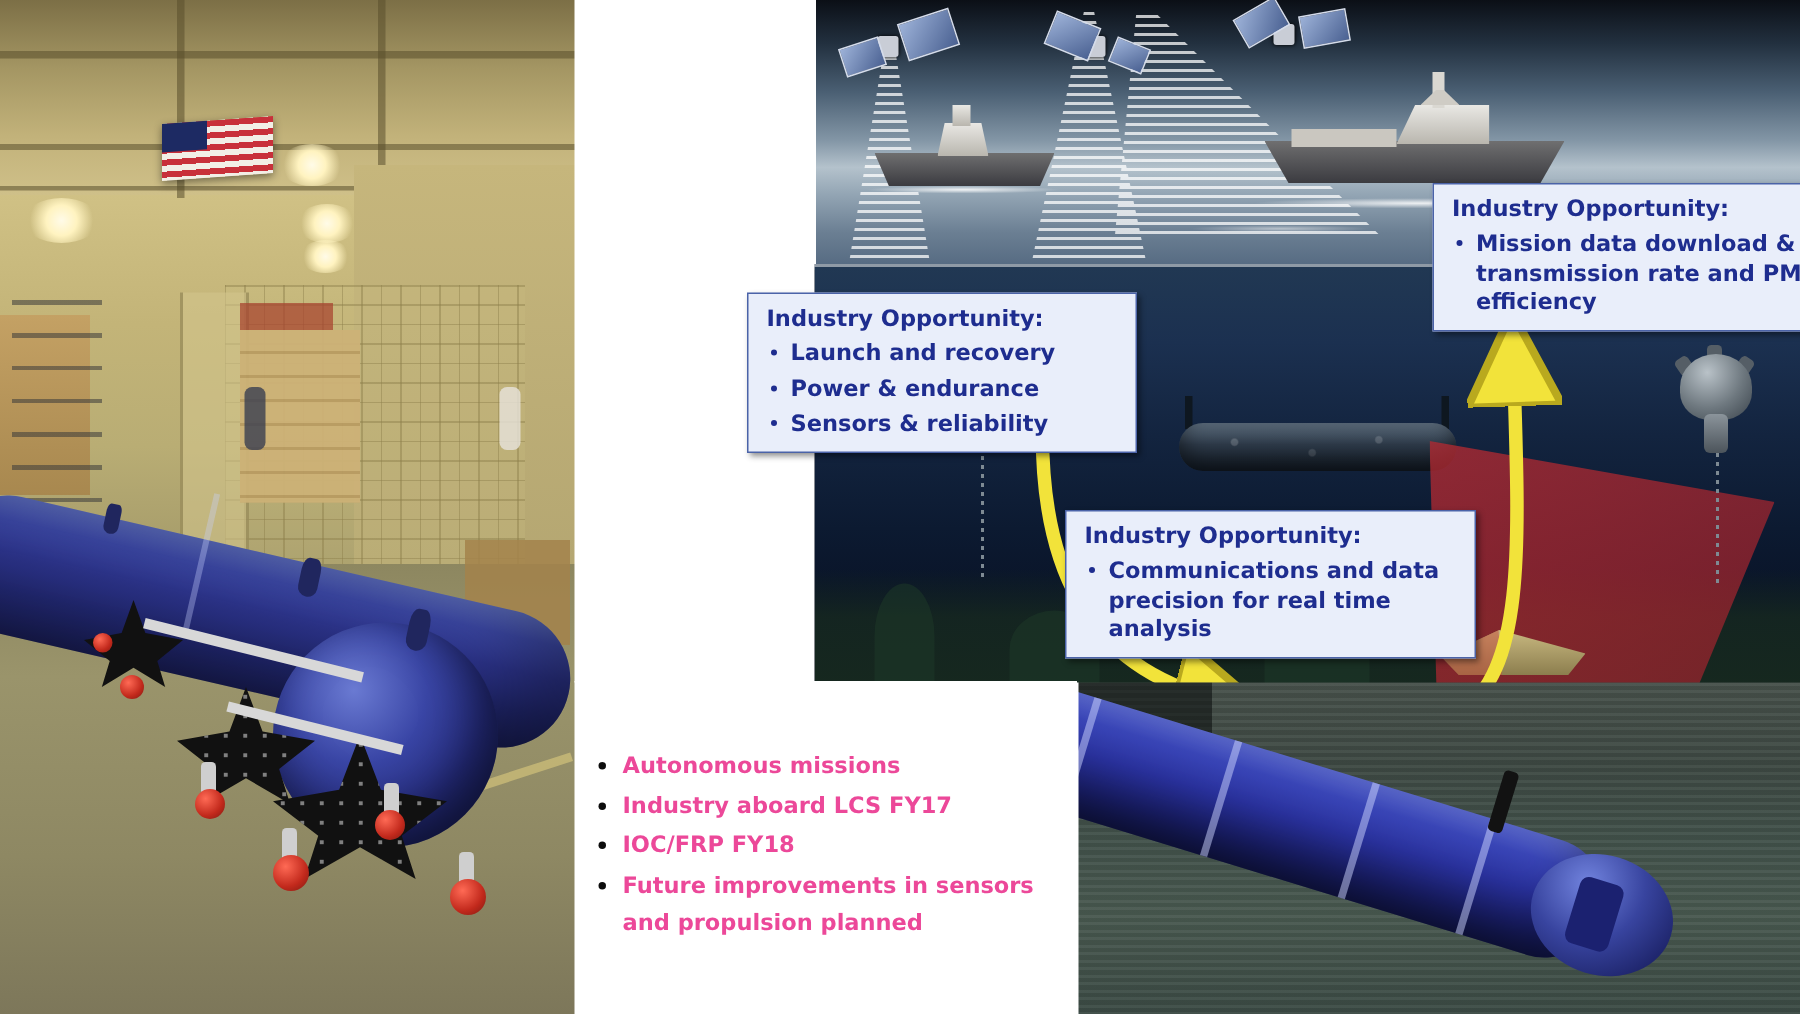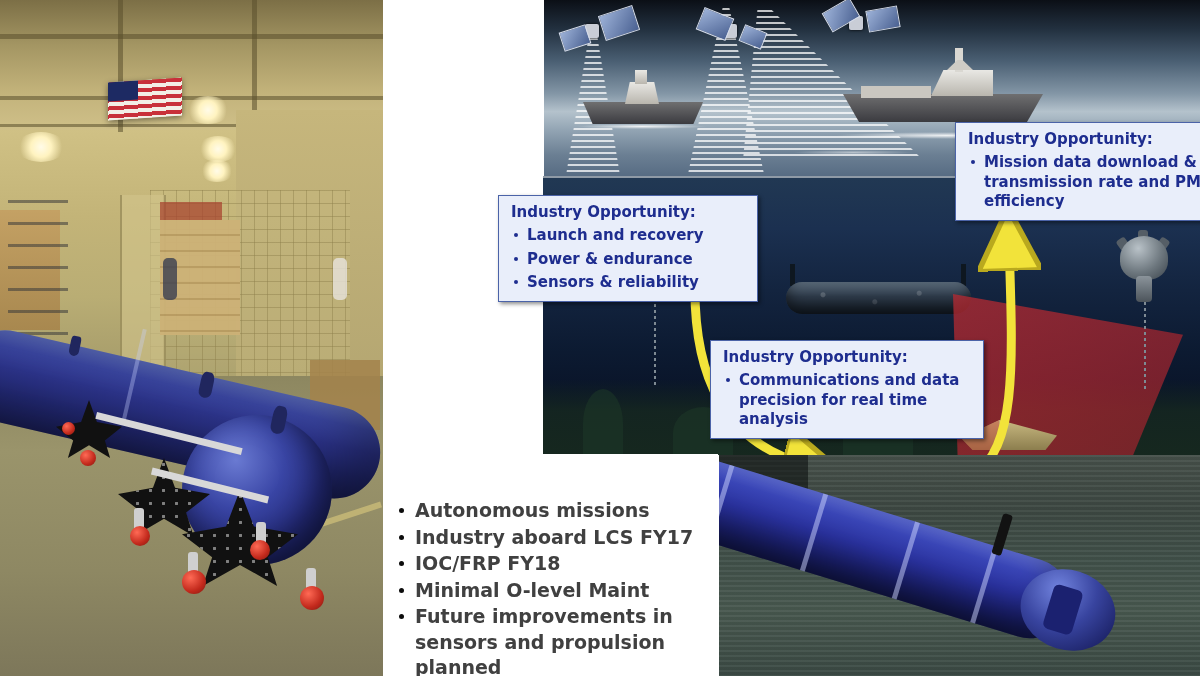--- a/index.html
+++ b/index.html
@@ -85,21 +85,21 @@
     color:#2b3596;font-weight:bold;font-size:27px;line-height:32px;text-align:center;
     padding-top:8px;letter-spacing:.2px;
   }
 
   
   .bullets-panel{
     position:absolute;left:383px;top:454px;width:335px;height:222px;background:#ffffff;
   }
   .bullets-panel ul{list-style:none;margin:0;padding:44px 0 0 14px;}
   .bullets-panel li{
-    color:#404040;font-weight:bold;font-size:19px;line-height:25.5px;
+    color:#ec4899;font-weight:bold;font-size:15px;line-height:25.5px;
     position:relative;padding-left:18px;margin-bottom:1px;
   }
   .bullets-panel li:before{
     content:"";position:absolute;left:2px;top:10px;width:5px;height:5px;border-radius:50%;background:#0c0c0c;
   }
   .white-fill-a{position:absolute;left:383px;top:0px;width:160px;height:455px;background:#ffffff;}
   .white-fill-b{position:absolute;left:506px;top:0px;width:38px;height:176px;background:#ffffff;}
   .white-fill-c{position:absolute;left:691px;top:455px;width:28px;height:221px;background:#ffffff;}
 
   
@@ -357,21 +357,20 @@
   <div class="white-fill-a"></div>
   <div class="white-fill-b"></div>
   <div class="white-fill-c"></div>
 
 
   <div class="bullets-panel">
     <ul>
       <li>Autonomous missions</li>
       <li>Industry aboard LCS FY17</li>
       <li>IOC/FRP FY18</li>
-      <li>Minimal O-level Maint</li>
       <li>Future improvements in sensors and propulsion planned</li>
     </ul>
   </div>
 
   <div class="callout" id="callout-launch">
     <div class="co-head">Industry Opportunity:</div>
     <ul>
       <li>Launch and recovery</li>
       <li>Power &amp; endurance</li>
       <li>Sensors &amp; reliability</li>

